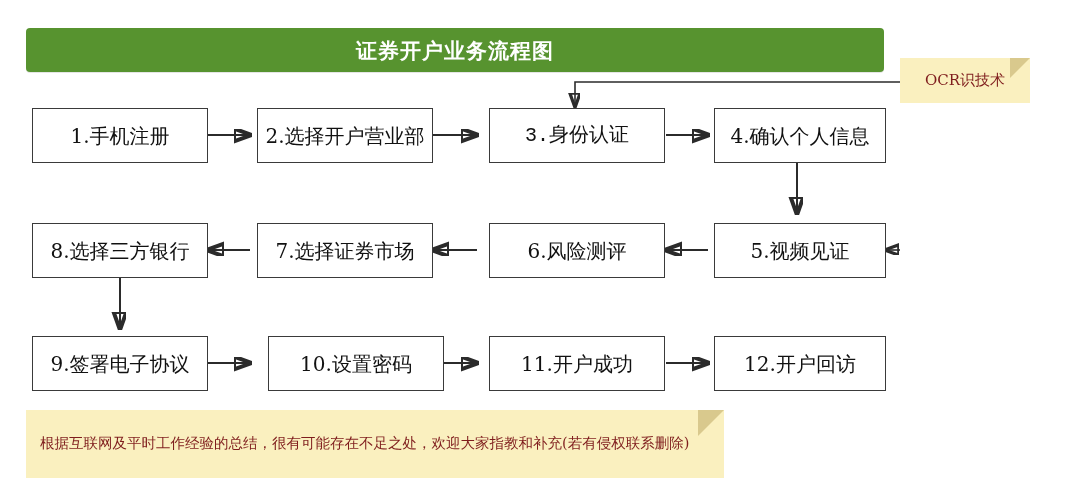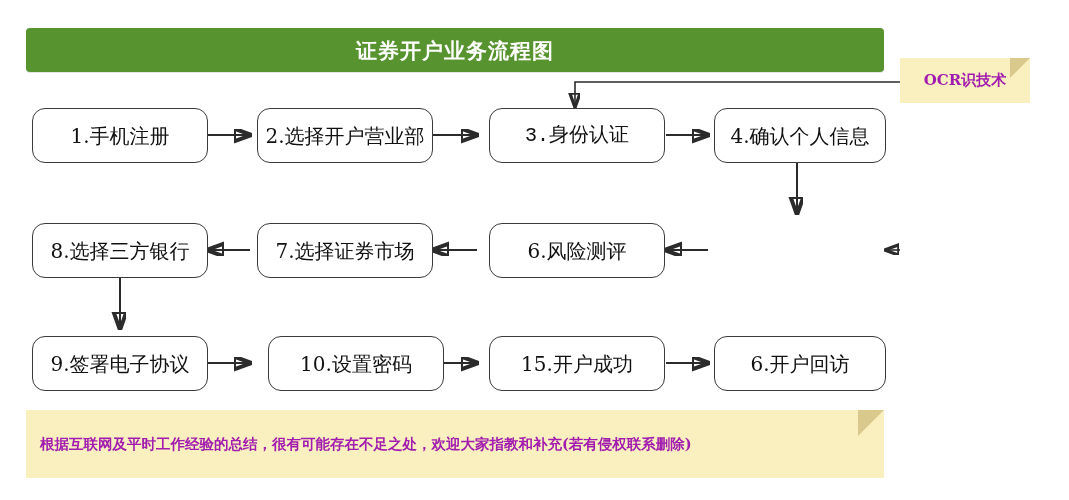--- a/index.html
+++ b/index.html
@@ -43,21 +43,21 @@
     letter-spacing: 1px;
     line-height: 1;
   }
 
   
   .node {
     position: absolute;
     box-sizing: border-box;
     background: #ffffff;
     border: 1.6px solid #3a3a3a;
-    border-radius: 13px;
+    border-radius: 0;
     display: flex;
     align-items: center;
     justify-content: center;
     z-index: 3;
   }
   .node .node-label {
     font-size: 20px;
     color: #111111;
     line-height: 1;
     white-space: nowrap;
@@ -76,40 +76,40 @@
     position: absolute;
     top: 0;
     right: 0;
     width: 0;
     height: 0;
     border-style: solid;
     border-width: 0 0 20px 20px;
     border-color: transparent transparent #faf0bf #d9c98d;
   }
   .note-text {
-    color: #a21caf;
-    font-weight: bold;
+    color: #7f1d1d;
+    font-weight: normal;
     line-height: 1.35;
     white-space: pre-line;
     position: relative;
     z-index: 2;
   }
   .note-ocr {
     justify-content: center;
   }
   .note-ocr .note-text { font-size: 15px; }
   .note-av { justify-content: center; }
   .note-av .note-text { font-size: 13px; text-align: center; }
 
   
   .footer-note {
     position: absolute;
     left: 26px;
     top: 410px;
-    width: 858px;
+    width: 698px;
     height: 68px;
     box-sizing: border-box;
     background: #faf0bf;
     display: flex;
     align-items: center;
     z-index: 4;
   }
   .footer-note .fold {
     position: absolute;
     top: 0; right: 0;
@@ -193,32 +193,35 @@
 
   <div class="node" style="left:32px;  top:223px; width:176px; height:55px;">
     <span class="node-label">8.选择三方银行</span>
   </div>
   <div class="node" style="left:257px; top:223px; width:176px; height:55px;">
     <span class="node-label">7.选择证券市场</span>
   </div>
   <div class="node" style="left:489px; top:223px; width:176px; height:55px;">
     <span class="node-label">6.风险测评</span>
   </div>
+  <div class="node" style="left:714px; top:223px; width:172px; height:55px;">
+    <span class="node-label">5.视频见证</span>
+  </div>
 
   <div class="node" style="left:32px;  top:336px; width:176px; height:55px;">
     <span class="node-label">9.签署电子协议</span>
   </div>
   <div class="node" style="left:268px; top:336px; width:176px; height:55px;">
     <span class="node-label">10.设置密码</span>
   </div>
   <div class="node" style="left:489px; top:336px; width:176px; height:55px;">
-    <span class="node-label">15.开户成功</span>
+    <span class="node-label">11.开户成功</span>
   </div>
   <div class="node" style="left:714px; top:336px; width:172px; height:55px;">
-    <span class="node-label">6.开户回访</span>
+    <span class="node-label">12.开户回访</span>
   </div>
 
   <div class="note note-ocr" style="left:900px; top:58px; width:130px; height:45px;">
     <span class="fold"></span>
     <span class="note-text">OCR识技术</span>
   </div>
 
 
   <div class="footer-note">
     <span class="fold"></span>

